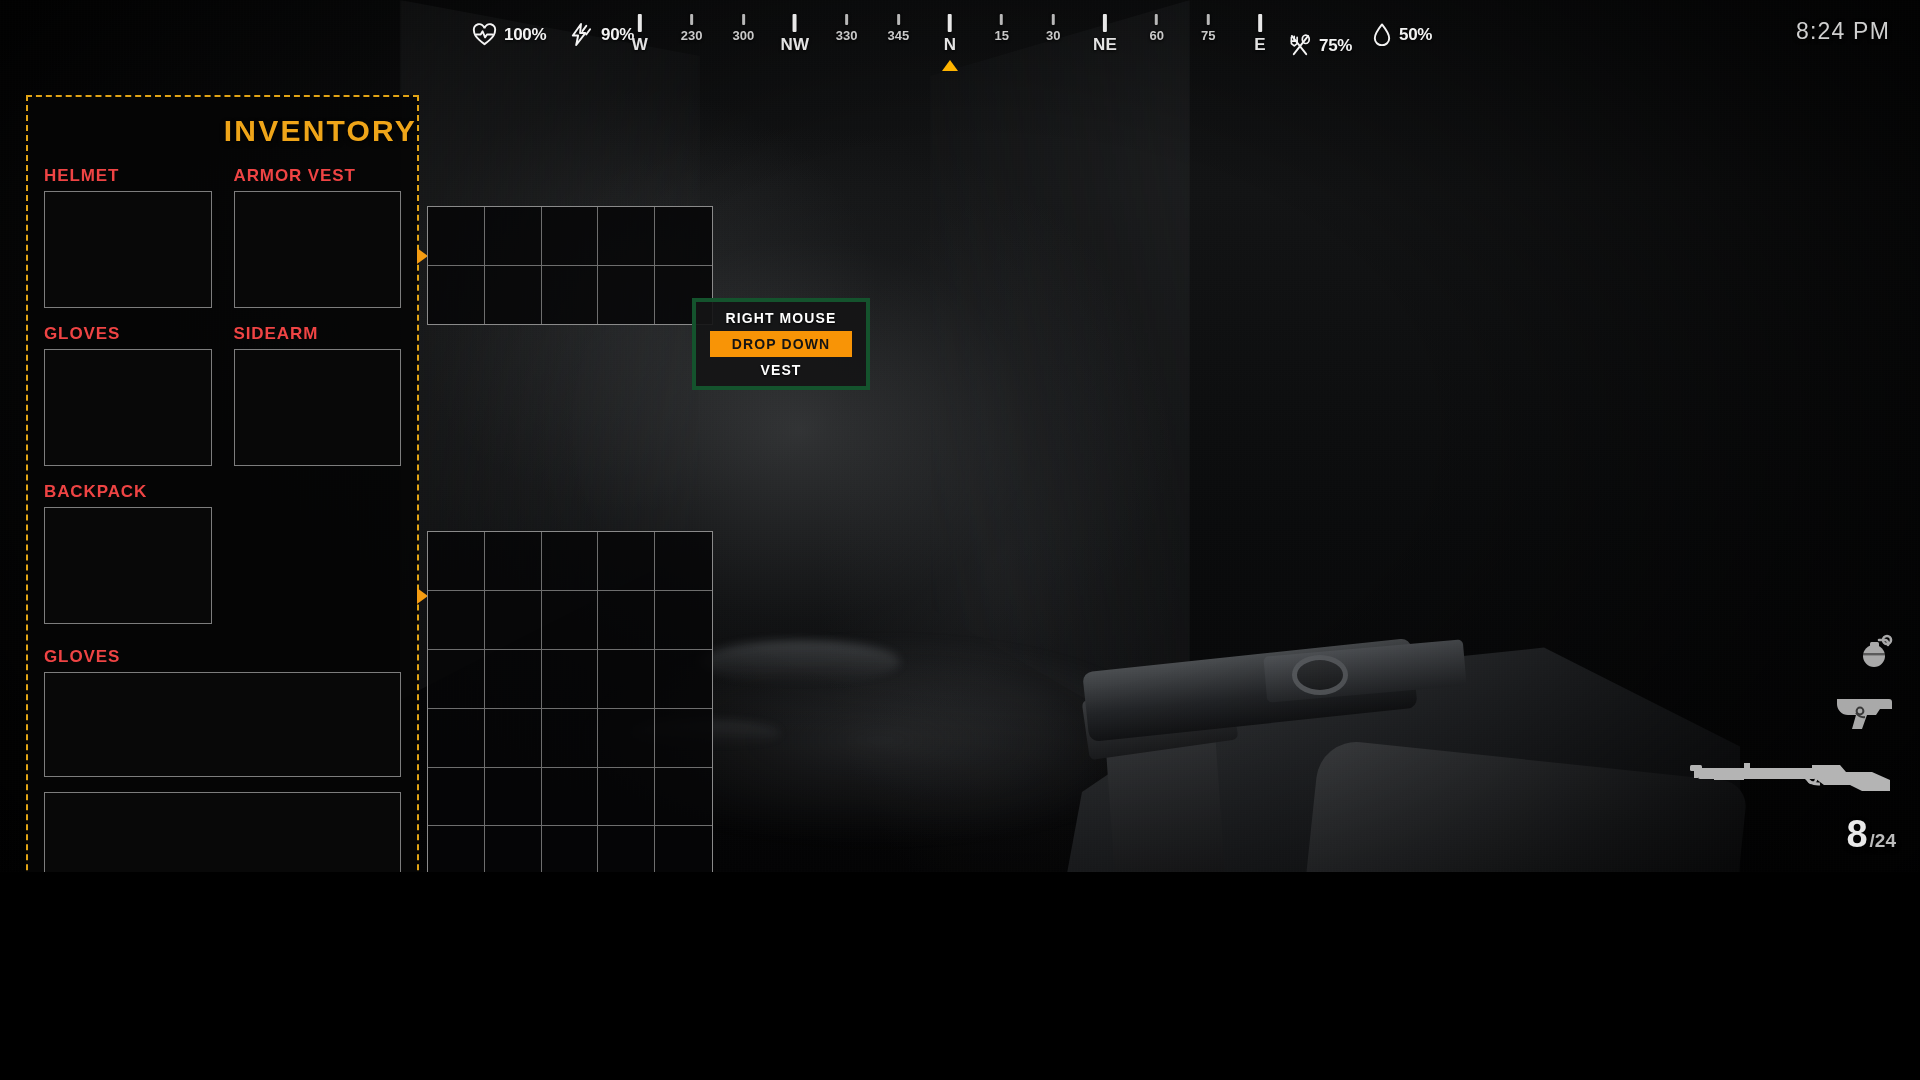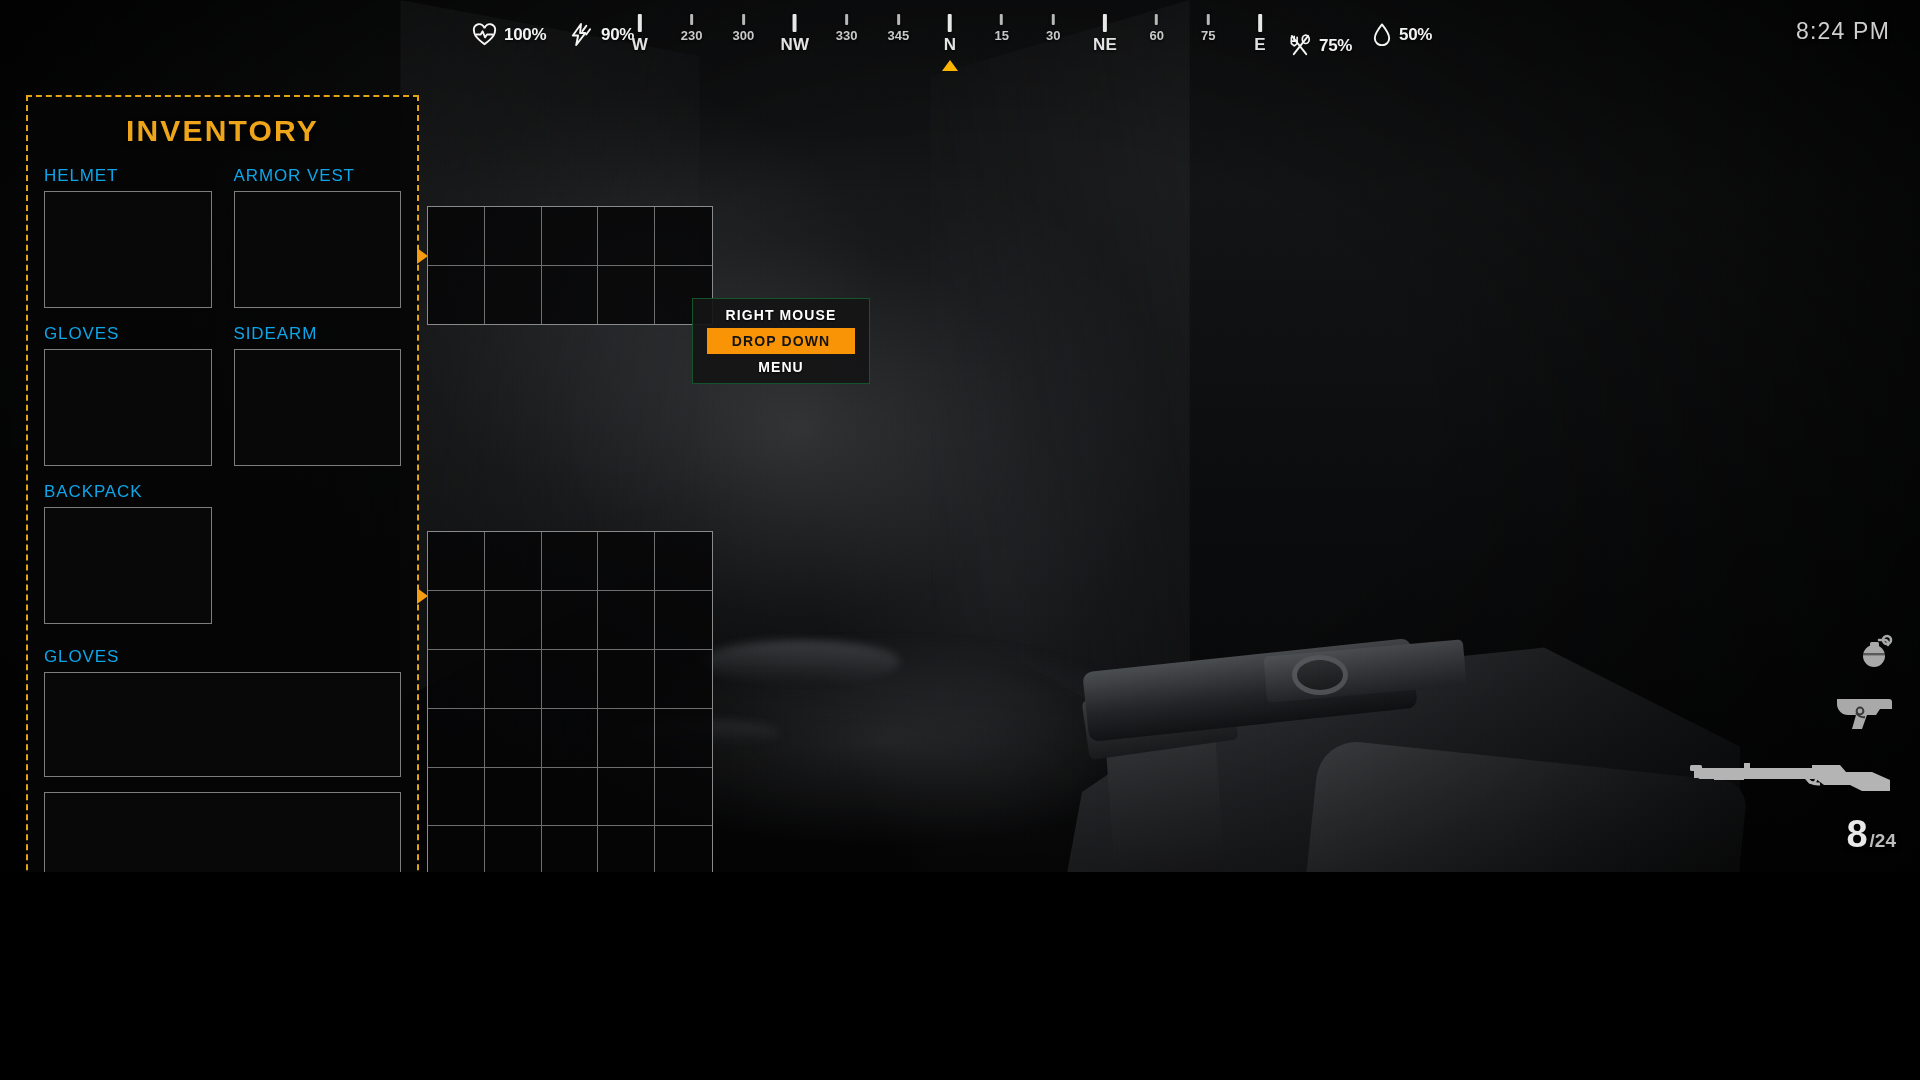--- a/index.html
+++ b/index.html
@@ -162,34 +162,34 @@
   }
 
   
   .inv-panel {
     position:absolute; left:26px; top:95px;
     width:393px; height:905px;
     border:2px dashed #e2a415;
     background:rgba(5,5,6,0.90);
   }
   .inv-title {
-    text-align:center; color:#efa519;
+    text-align:right; color:#efa519;
     font-size:30px; font-weight:bold;
     letter-spacing:2.2px;
     margin-top:17px;
     font-family:"Liberation Sans", sans-serif;
     text-shadow:0 2px 5px rgba(0,0,0,.9);
   }
   .slot-grid {
     padding:0 16px; margin-top:18px;
     display:grid; grid-template-columns:1fr 1fr;
     column-gap:22px; row-gap:3px;
   }
   .slot-label {
-    color:#0ea5e9; font-size:17px; font-weight:normal;
+    color:#ef4444; font-size:17px; font-weight:bold;
     letter-spacing:.9px; margin-bottom:5px;
     font-family:"Liberation Sans", sans-serif;
   }
   .slot-box {
     height:117px; border:1px solid #7d7d7d;
     background:#080808;
   }
   .slot-cell { margin-bottom:13px; }
   .weapons-wrap { padding:0 16px; margin-top:10px; }
   .weapon-slot {
@@ -221,21 +221,21 @@
     position:absolute; width:0; height:0;
     border-top:8px solid transparent; border-bottom:8px solid transparent;
     border-left:11px solid #f59c12;
   }
   #arrow-top { left:417px; top:248px; }
   #arrow-bottom { left:417px; top:588px; }
 
   
   .ctx-menu {
     position:absolute; left:692px; top:298px; width:178px;
-    border:1px solid #14532d;
+    border:4px solid #14532d;
     background:rgba(20,20,21,0.93);
     padding:3px 14px;
   }
   .ctx-item {
     height:26px; display:flex; align-items:center; justify-content:center;
     color:#ffffff; font-size:14px; font-weight:bold;
     letter-spacing:1.1px;
     font-family:"Liberation Sans", sans-serif;
     text-shadow:0 1px 2px rgba(0,0,0,.9);
   }
@@ -484,21 +484,21 @@
       <div class="grid-cell last-row"></div>
       <div class="grid-cell last-row"></div>
       <div class="grid-cell last-row"></div>
       <div class="grid-cell last-row"></div>
       <div class="grid-cell last-col last-row"></div>
     </div>
 
   <div class="ctx-menu" id="context-menu">
       <div class="ctx-item">RIGHT MOUSE</div>
       <div class="ctx-item active">DROP DOWN</div>
-      <div class="ctx-item">MENU</div>
+      <div class="ctx-item">VEST</div>
     </div>
 
   <div class="wpn-list">
 
     <div class="wpn-row">
       <span>
         <svg width="42" height="42" viewBox="0 0 42 42">
           <circle cx="20" cy="25" r="11" fill="#a9a9a9"></circle>
           <rect x="16" y="11" width="9" height="6" rx="1.5" fill="#a9a9a9"></rect>
           <path d="M25 9 h6 a3 3 0 0 1 3 3 v2" fill="none" stroke="#a9a9a9" stroke-width="2.6" stroke-linecap="round"></path>

